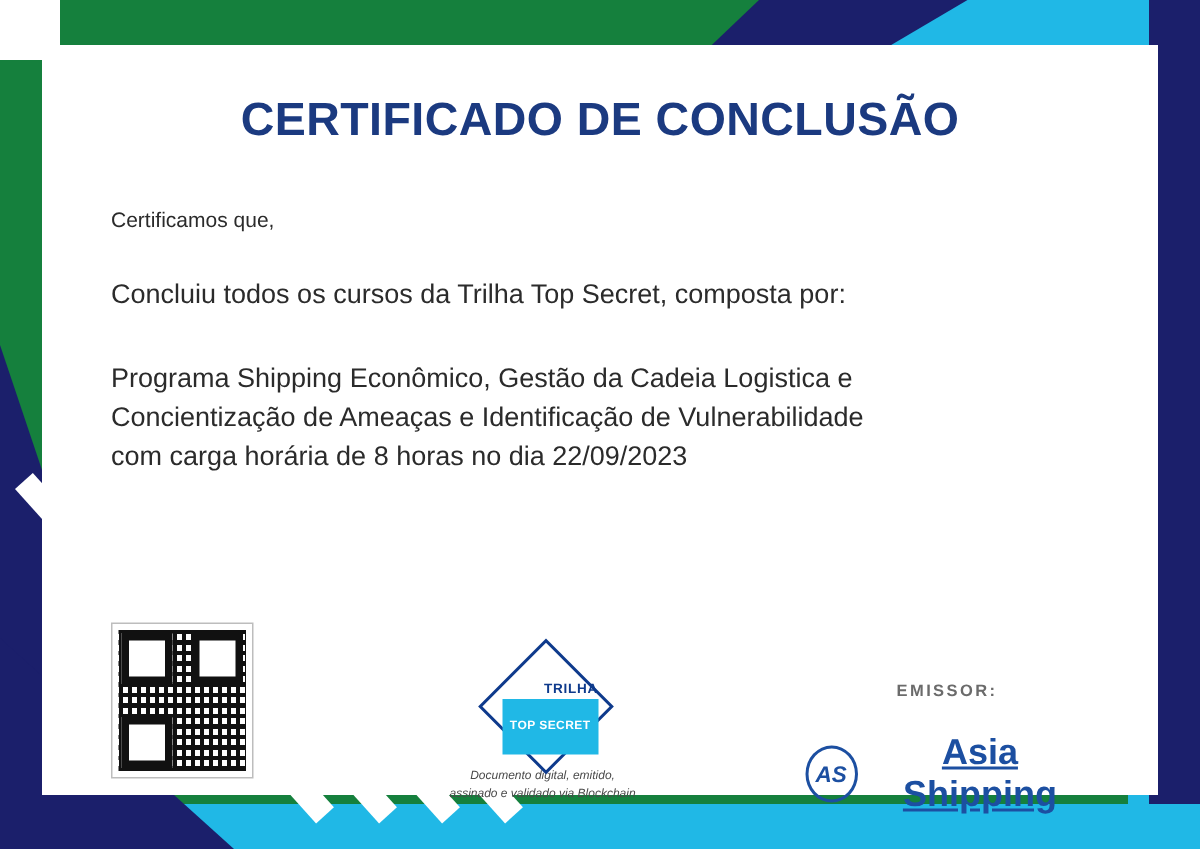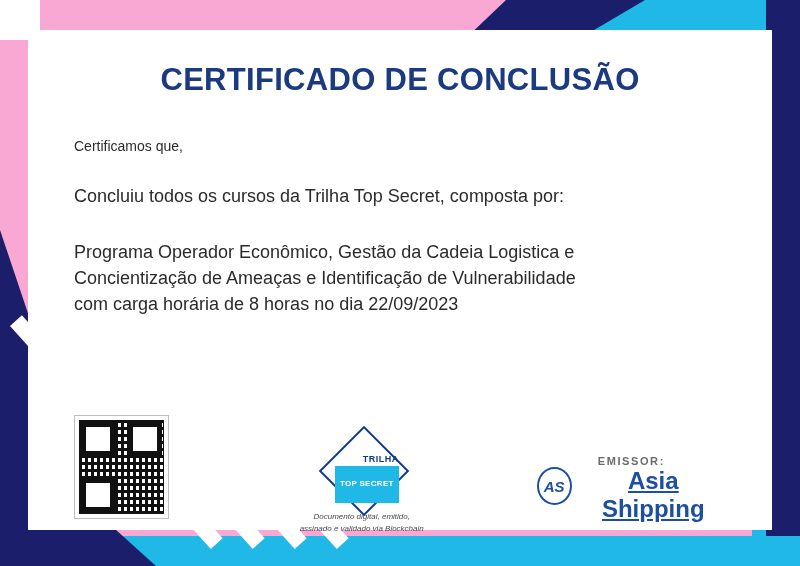--- a/index.html
+++ b/index.html
@@ -11,21 +11,21 @@
     height: 566px;
     overflow: hidden;
     font-family: "Liberation Sans", sans-serif;
     background: #ffffff;
   }
 
   .certificate {
     position: relative;
     width: 800px;
     height: 566px;
-    background: #f9a8d4;
+    background: #15803d;
     overflow: hidden;
   }
 
   
   .bg-layer {
     position: absolute;
     inset: 0;
     overflow: hidden;
   }
 
@@ -277,22 +277,23 @@
     text-align: center;
     width: 210px;
   }
   .issuer-label {
     font-size: 11px;
     color: #6b6b6b;
     letter-spacing: 1.6px;
     font-weight: bold;
   }
   .issuer-logo {
-    margin-top: 0;
+    margin-top: 21px;
     display: flex;
+    align-items: center;
     justify-content: center;
     gap: 9px;
   }
   .issuer-mark {
     width: 34px;
     height: 34px;
     border: 2.5px solid #1c4fa1;
     border-radius: 50%;
     display: flex;
     align-items: center;
@@ -330,21 +331,21 @@
   </div>
 
   <div class="card">
 
     <h1 class="title">CERTIFICADO DE CONCLUSÃO</h1>
 
     <div class="body-text">
       <div class="line-greeting">Certificamos que,</div>
       <div class="line-intro">Concluiu todos os cursos da Trilha Top Secret, composta por:</div>
       <div class="courses">
-        <div>Programa Operador Econômico, Gestão da Cadeia Logistica e</div>
+        <div>Programa Shipping Econômico, Gestão da Cadeia Logistica e</div>
         <div>Concientização de Ameaças e Identificação de Vulnerabilidade</div>
         <div>com carga horária de 8 horas no dia 22/09/2023</div>
       </div>
     </div>
 
     <div class="footer">
 
       <div class="qr-wrap">
         <div class="qr">
           <div class="qr-eye3"></div>

